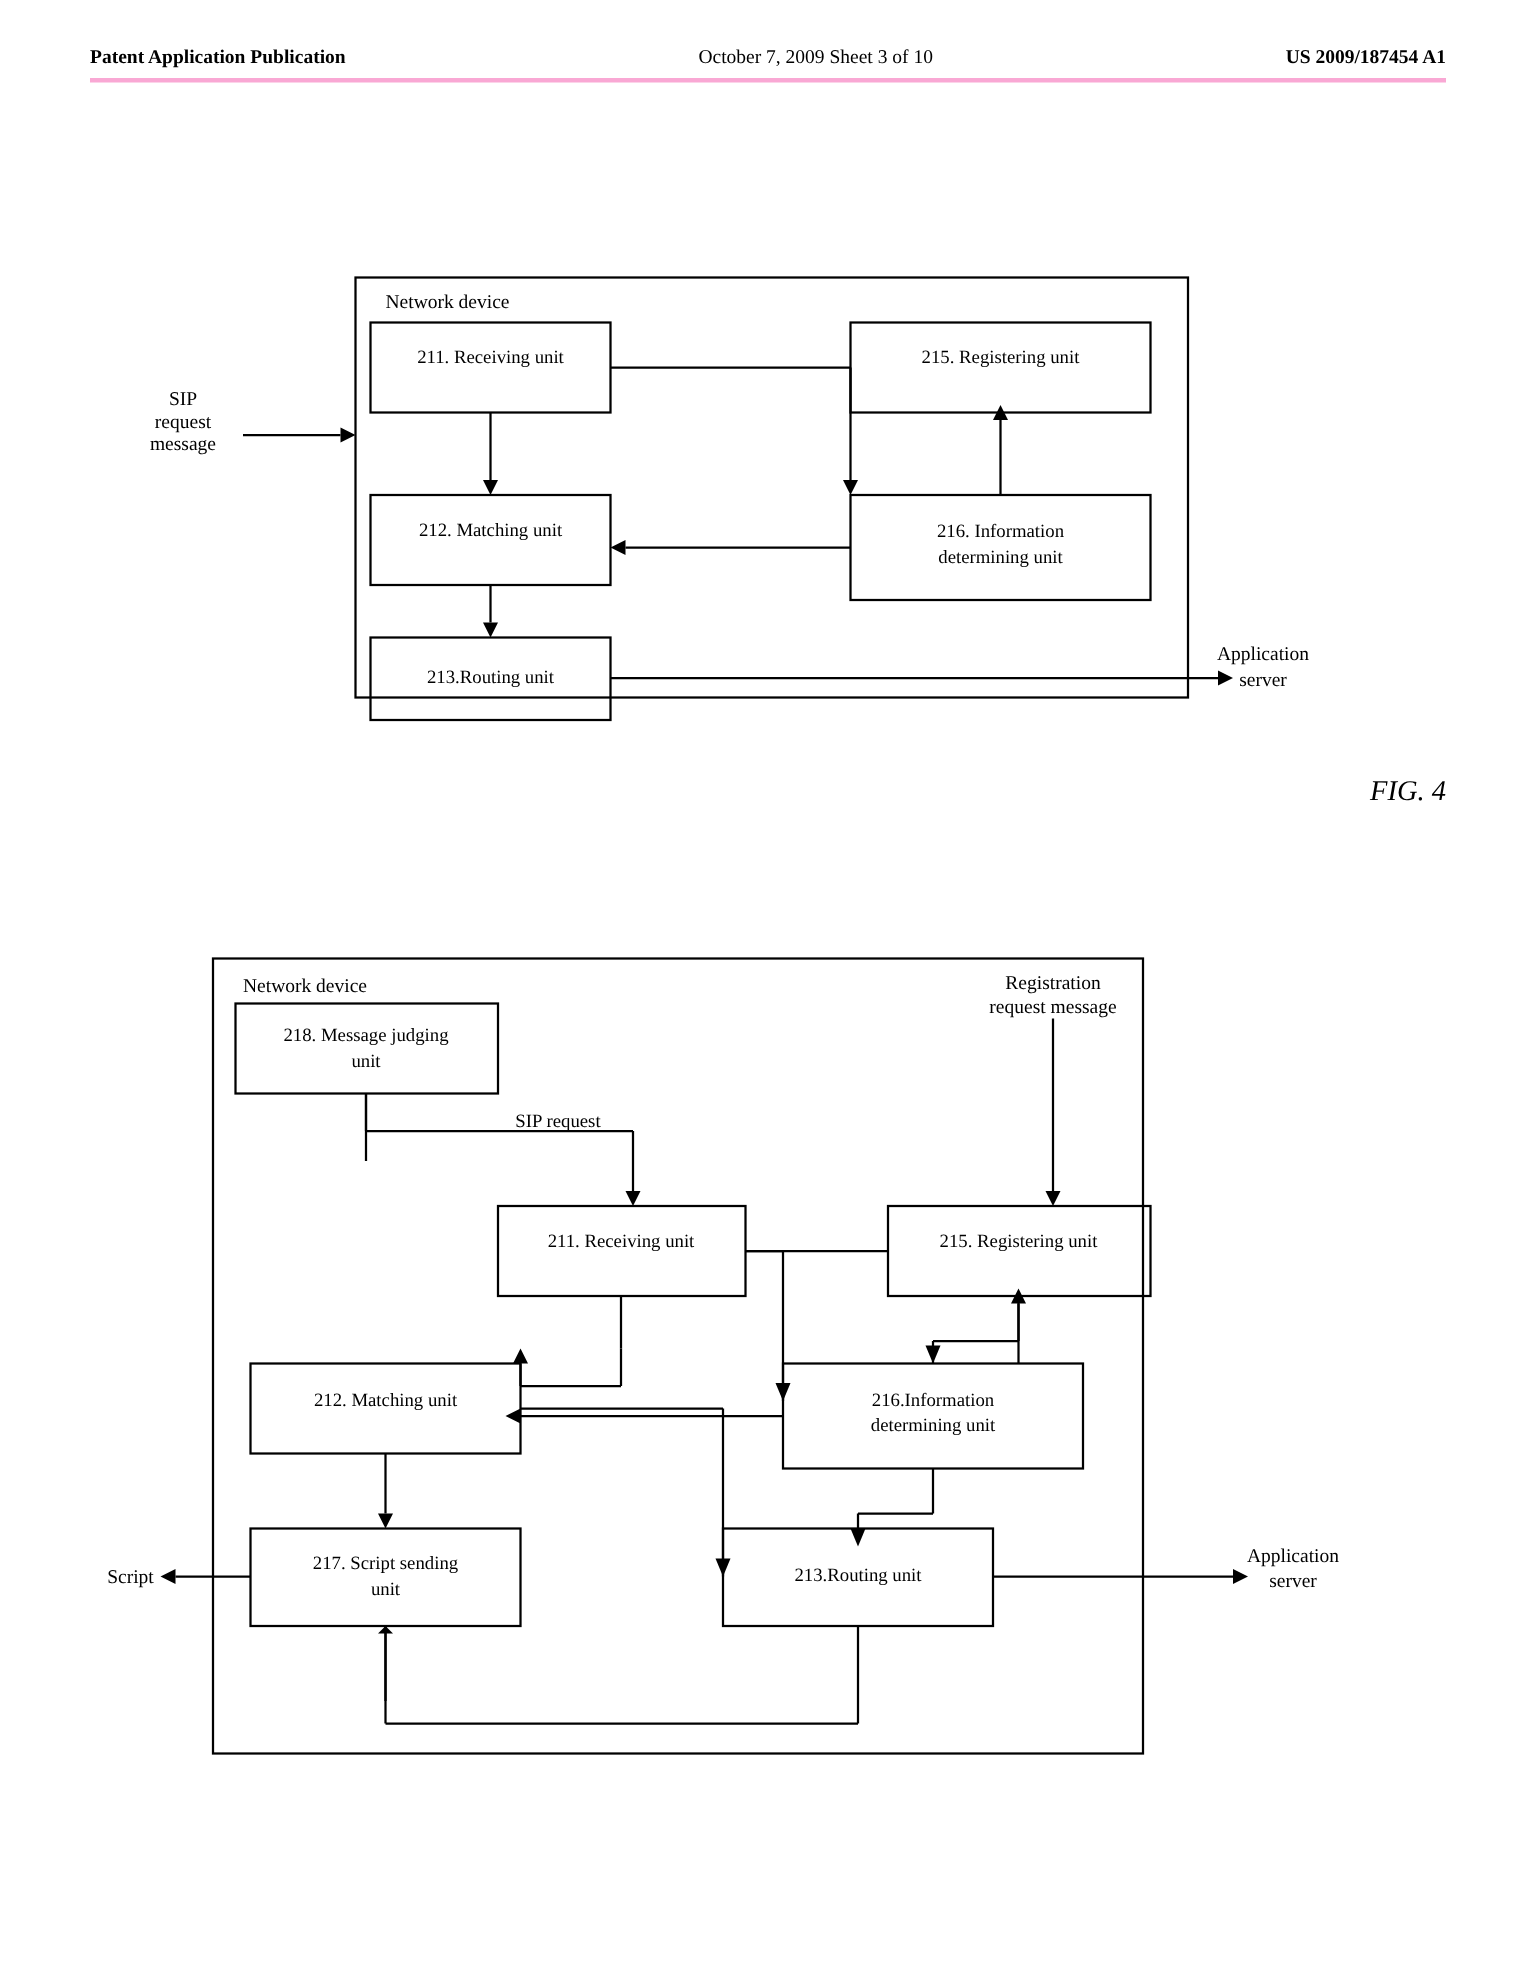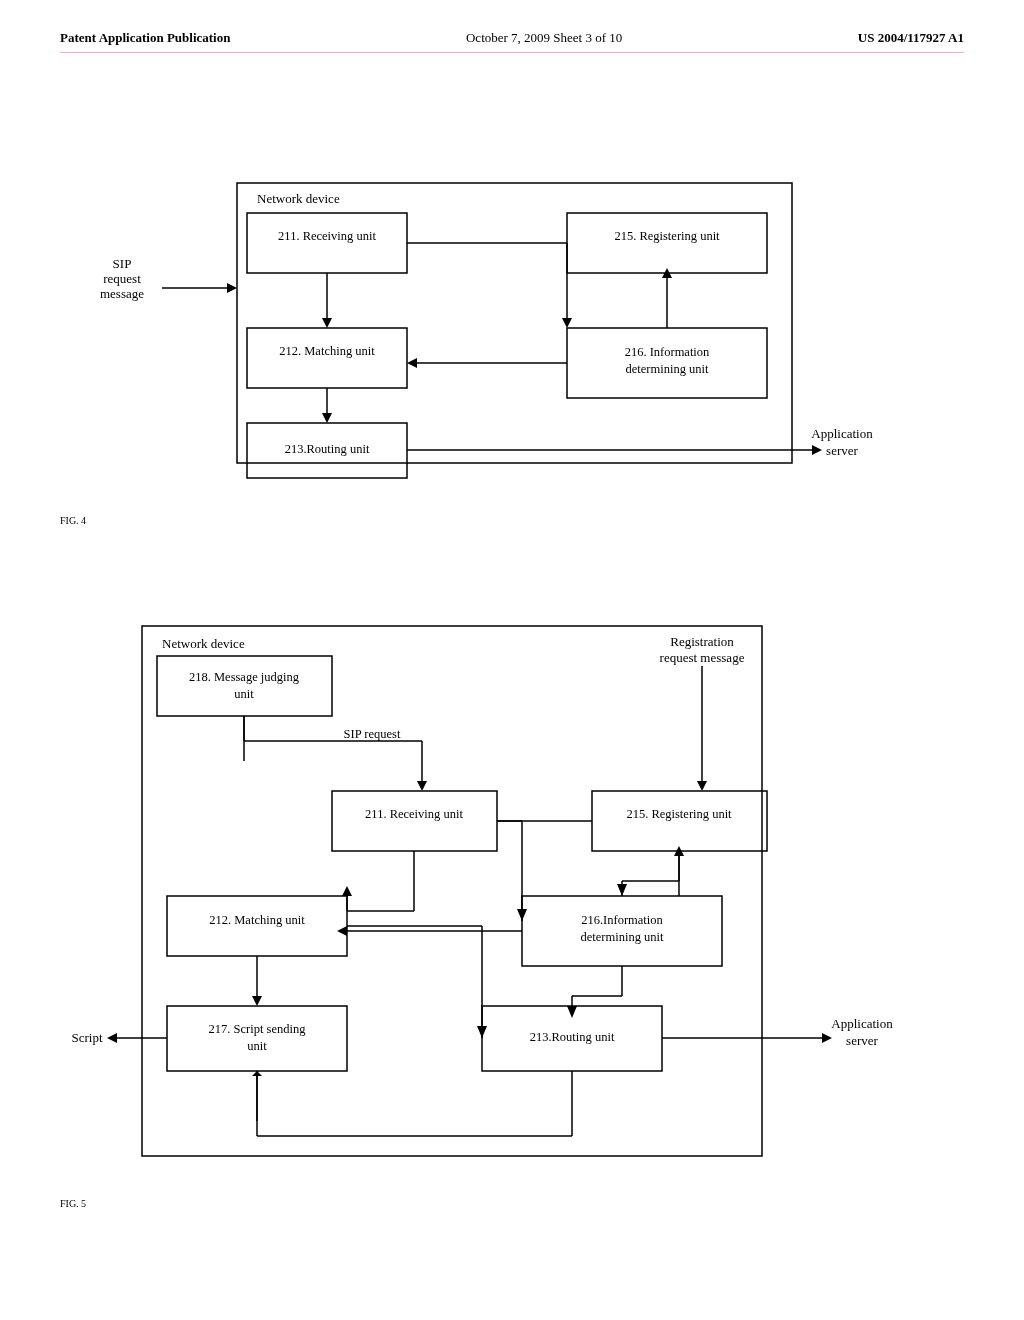--- a/index.html
+++ b/index.html
@@ -14,53 +14,54 @@
     .page {
       width: 1024px;
       min-height: 1320px;
       padding: 30px 60px;
       position: relative;
     }
     .header {
       display: flex;
       justify-content: space-between;
       align-items: baseline;
-      border-bottom: 1px solid #f9a8d4;
+      border-bottom: 3px solid #f9a8d4;
       padding-bottom: 6px;
       margin-bottom: 30px;
     }
     .header-left { font-weight: bold; font-size: 13px; }
     .header-center { font-size: 13px; }
     .header-right { font-size: 13px; font-weight: bold; }
 
     .diagram-section {
       margin-bottom: 40px;
     }
 
     .fig-caption {
-      text-align: left;
-      font-size: 10px;
+      text-align: right;
+      font-size: 19px;
       margin-top: 12px;
       font-weight: normal;
+      font-style: italic;
     }
 
     
     svg text {
       font-family: 'Times New Roman', Times, serif;
     }
   </style>
 </head>
 <body>
 
 <div class="page">
 
   <div class="header">
     <span class="header-left">Patent Application Publication</span>
     <span class="header-center">October 7, 2009    Sheet 3 of 10</span>
-    <span class="header-right">US 2004/117927 A1</span>
+    <span class="header-right">US 2009/187454 A1</span>
   </div>
 
   <div class="diagram-section">
     <svg width="860" height="420" style="display:block;margin:0 auto;">
 
       <text x="40" y="185" font-size="13" text-anchor="middle">SIP</text>
       <text x="40" y="200" font-size="13" text-anchor="middle">request</text>
       <text x="40" y="215" font-size="13" text-anchor="middle">message</text>
 
       <line x1="80" y1="205" x2="145" y2="205" stroke="#000" stroke-width="1.5"></line>
@@ -207,16 +208,15 @@
       <line x1="195" y1="555" x2="195" y2="505" stroke="#000" stroke-width="1.5"></line>
       <polygon points="190,505 195,505 200,505" fill="#000"></polygon>
 
       <line x1="195" y1="570" x2="510" y2="570" stroke="#000" stroke-width="1.5"></line>
       <line x1="195" y1="505" x2="195" y2="570" stroke="#000" stroke-width="1.5"></line>
       <line x1="510" y1="505" x2="510" y2="570" stroke="#000" stroke-width="1.5"></line>
       <polygon points="190,510 195,505 200,510" fill="#000"></polygon>
 
     </svg>
 
-    <p class="fig-caption">FIG. 5</p>
   </div>
 
 </div>
 
 </body></html>

